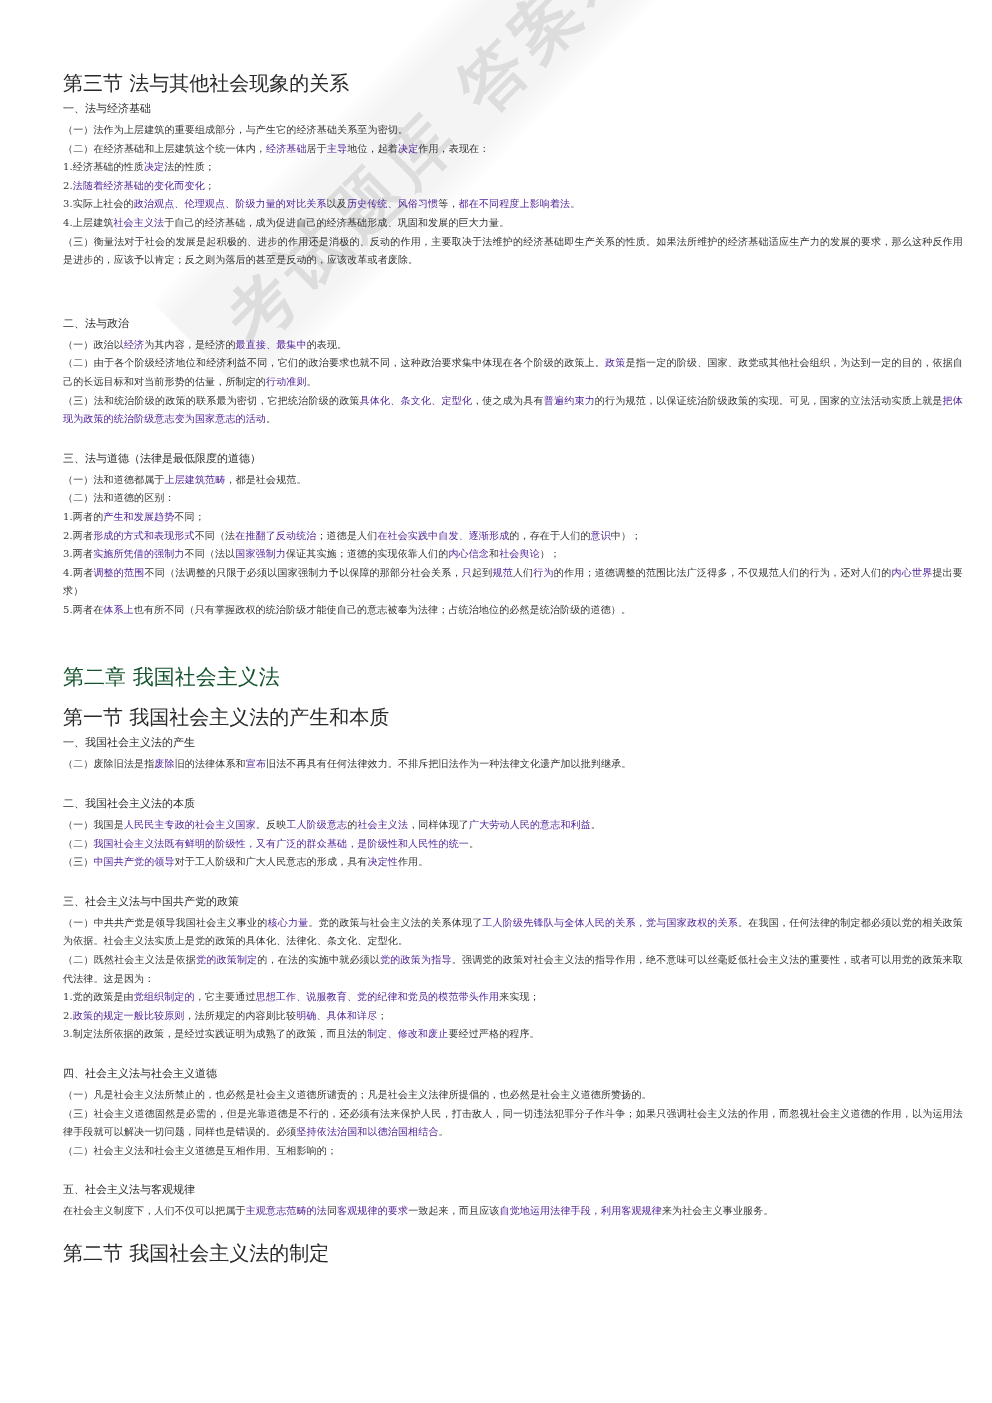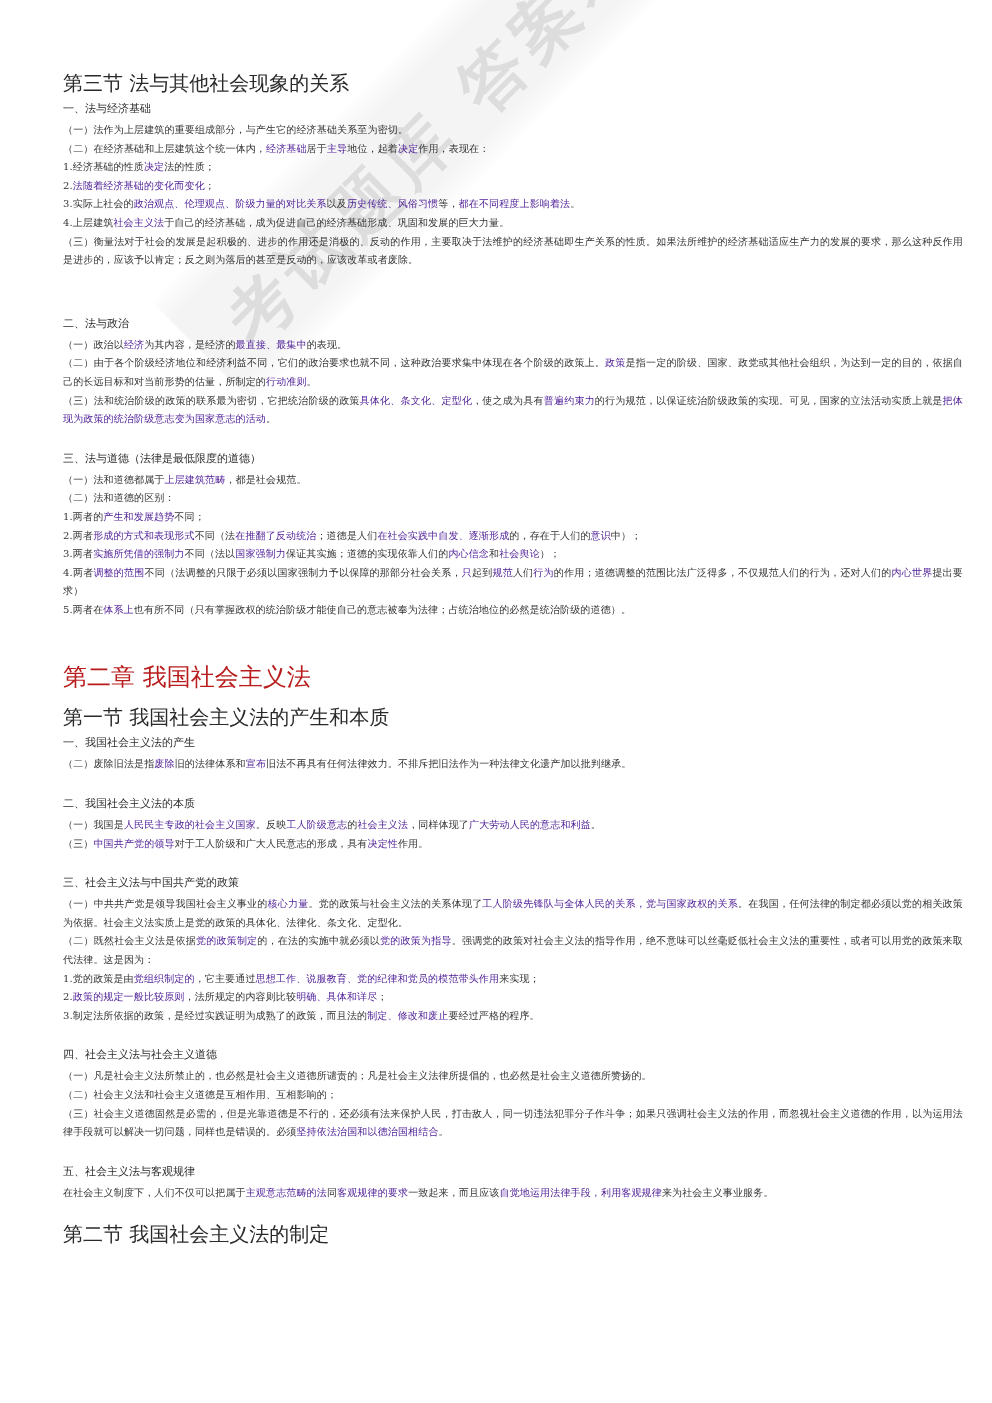--- a/index.html
+++ b/index.html
@@ -1,20 +1,20 @@
 <!DOCTYPE html>
 <html><head>
 <meta charset="utf-8">
 <style>
   html, body { margin: 0; padding: 0; background: #ffffff; }
   body { width: 992px; height: 1403px; position: relative; overflow: hidden;
          font-family: "DejaVu Serif", "Liberation Serif", serif; color: #333333; }
   .page { position: absolute; left: 63px; top: 34px; width: 900px; margin-top: 35px; }
   .section-title { font-size: 20px; line-height: 28px; color: #2a2a2a; margin: 0; font-weight: normal; }
-  .chapter-title { font-size: 24px; line-height: 32px; color: #b91c1c; margin: 0; font-weight: normal; }
+  .chapter-title { font-size: 21px; line-height: 32px; color: #14532d; margin: 0; font-weight: normal; }
   .sub-heading { font-size: 11px; line-height: 24px; color: #2a2a2a; margin: 0; font-weight: normal; }
   .para { font-size: 10px; line-height: 18.6px; margin: 0; text-align: justify; letter-spacing: 0.15px; }
   .hl { color: #4c1d95; }
   .gap-s { height: 10px; }
   .gap-m { height: 18px; }
   .gap-l { height: 42px; }
   .watermark { position: absolute; left: 150px; top: 300px; width: 900px; height: 160px;
                transform: rotate(-45deg); transform-origin: 0 0; pointer-events: none; }
   .wm-band { position: absolute; left: 0; top: 0; width: 100%; height: 150px;
              background: linear-gradient(180deg, rgba(200,200,200,0) 0%, rgba(205,205,205,0.22) 20%, rgba(205,205,205,0.22) 80%, rgba(200,200,200,0) 100%); }
@@ -55,31 +55,32 @@
     <p class="para"><span>5.两者在</span><span class="hl">体系上</span><span>也有所不同（只有掌握政权的统治阶级才能使自己的意志被奉为法律；占统治地位的必然是统治阶级的道德）。</span></p>
     <div class="gap-l"></div>
     <h2 class="chapter-title"><span>第二章  我国社会主义法</span></h2>
     <div class="gap-s"></div>
     <h2 class="section-title"><span>第一节  我国社会主义法的产生和本质</span></h2>
     <h2 class="sub-heading"><span>一、我国社会主义法的产生</span></h2>
     <p class="para"><span>（二）废除旧法是指</span><span class="hl">废除</span><span>旧的法律体系和</span><span class="hl">宣布</span><span>旧法不再具有任何法律效力。不排斥把旧法作为一种法律文化遗产加以批判继承。</span></p>
     <div class="gap-m"></div>
     <h2 class="sub-heading"><span>二、我国社会主义法的本质</span></h2>
     <p class="para"><span>（一）我国是</span><span class="hl">人民民主专政的社会主义国家</span><span>。反映</span><span class="hl">工人阶级意志</span><span>的</span><span class="hl">社会主义法</span><span>，同样体现了</span><span class="hl">广大劳动人民的意志和利益</span><span>。</span></p>
+    <p class="para"><span>（二）</span><span class="hl">我国社会主义法既有鲜明的阶级性，又有广泛的群众基础，是阶级性和人民性的统一</span><span>。</span></p>
     <p class="para"><span>（三）</span><span class="hl">中国共产党的领导</span><span>对于工人阶级和广大人民意志的形成，具有</span><span class="hl">决定性</span><span>作用。</span></p>
     <div class="gap-m"></div>
     <h2 class="sub-heading"><span>三、社会主义法与中国共产党的政策</span></h2>
     <p class="para"><span>（一）中共共产党是领导我国社会主义事业的</span><span class="hl">核心力量</span><span>。党的政策与社会主义法的关系体现了</span><span class="hl">工人阶级先锋队与全体人民的关系，党与国家政权的关系</span><span>。在我国，任何法律的制定都必须以党的相关政策为依据。社会主义法实质上是党的政策的具体化、法律化、条文化、定型化。</span></p>
     <p class="para"><span>（二）既然社会主义法是依据</span><span class="hl">党的政策制定</span><span>的，在法的实施中就必须以</span><span class="hl">党的政策为指导</span><span>。强调党的政策对社会主义法的指导作用，绝不意味可以丝毫贬低社会主义法的重要性，或者可以用党的政策来取代法律。这是因为：</span></p>
     <p class="para"><span>1.党的政策是由</span><span class="hl">党组织制定的</span><span>，它主要通过</span><span class="hl">思想工作、说服教育、党的纪律和党员的模范带头作用</span><span>来实现；</span></p>
     <p class="para"><span>2.</span><span class="hl">政策的规定一般比较原则</span><span>，法所规定的内容则比较</span><span class="hl">明确、具体和详尽</span><span>；</span></p>
     <p class="para"><span>3.制定法所依据的政策，是经过实践证明为成熟了的政策，而且法的</span><span class="hl">制定、修改和废止</span><span>要经过严格的程序。</span></p>
     <div class="gap-m"></div>
     <h2 class="sub-heading"><span>四、社会主义法与社会主义道德</span></h2>
     <p class="para"><span>（一）凡是社会主义法所禁止的，也必然是社会主义道德所谴责的；凡是社会主义法律所提倡的，也必然是社会主义道德所赞扬的。</span></p>
+    <p class="para"><span>（三）社会主义道德固然是必需的，但是光靠道德是不行的，还必须有法来保护人民，打击敌人，同一切违法犯罪分子作斗争；如果只强调社会主义法的作用，而忽视社会主义道德的作用，以为运用法律手段就可以解决一切问题，同样也是错误的。必须</span><span class="hl">坚持依法治国和以德治国相结合</span><span>。</span></p>
     <p class="para"><span>（二）社会主义法和社会主义道德是互相作用、互相影响的；</span></p>
-    <p class="para"><span>（三）社会主义道德固然是必需的，但是光靠道德是不行的，还必须有法来保护人民，打击敌人，同一切违法犯罪分子作斗争；如果只强调社会主义法的作用，而忽视社会主义道德的作用，以为运用法律手段就可以解决一切问题，同样也是错误的。必须</span><span class="hl">坚持依法治国和以德治国相结合</span><span>。</span></p>
     <div class="gap-m"></div>
     <h2 class="sub-heading"><span>五、社会主义法与客观规律</span></h2>
     <p class="para"><span>在社会主义制度下，人们不仅可以把属于</span><span class="hl">主观意志范畴的法</span><span>同</span><span class="hl">客观规律的要求</span><span>一致起来，而且应该</span><span class="hl">自觉地运用法律手段，利用客观规律</span><span>来为社会主义事业服务。</span></p>
     <div class="gap-m"></div>
     <h2 class="section-title"><span>第二节  我国社会主义法的制定</span></h2>
   </div>
 
 </body></html>

